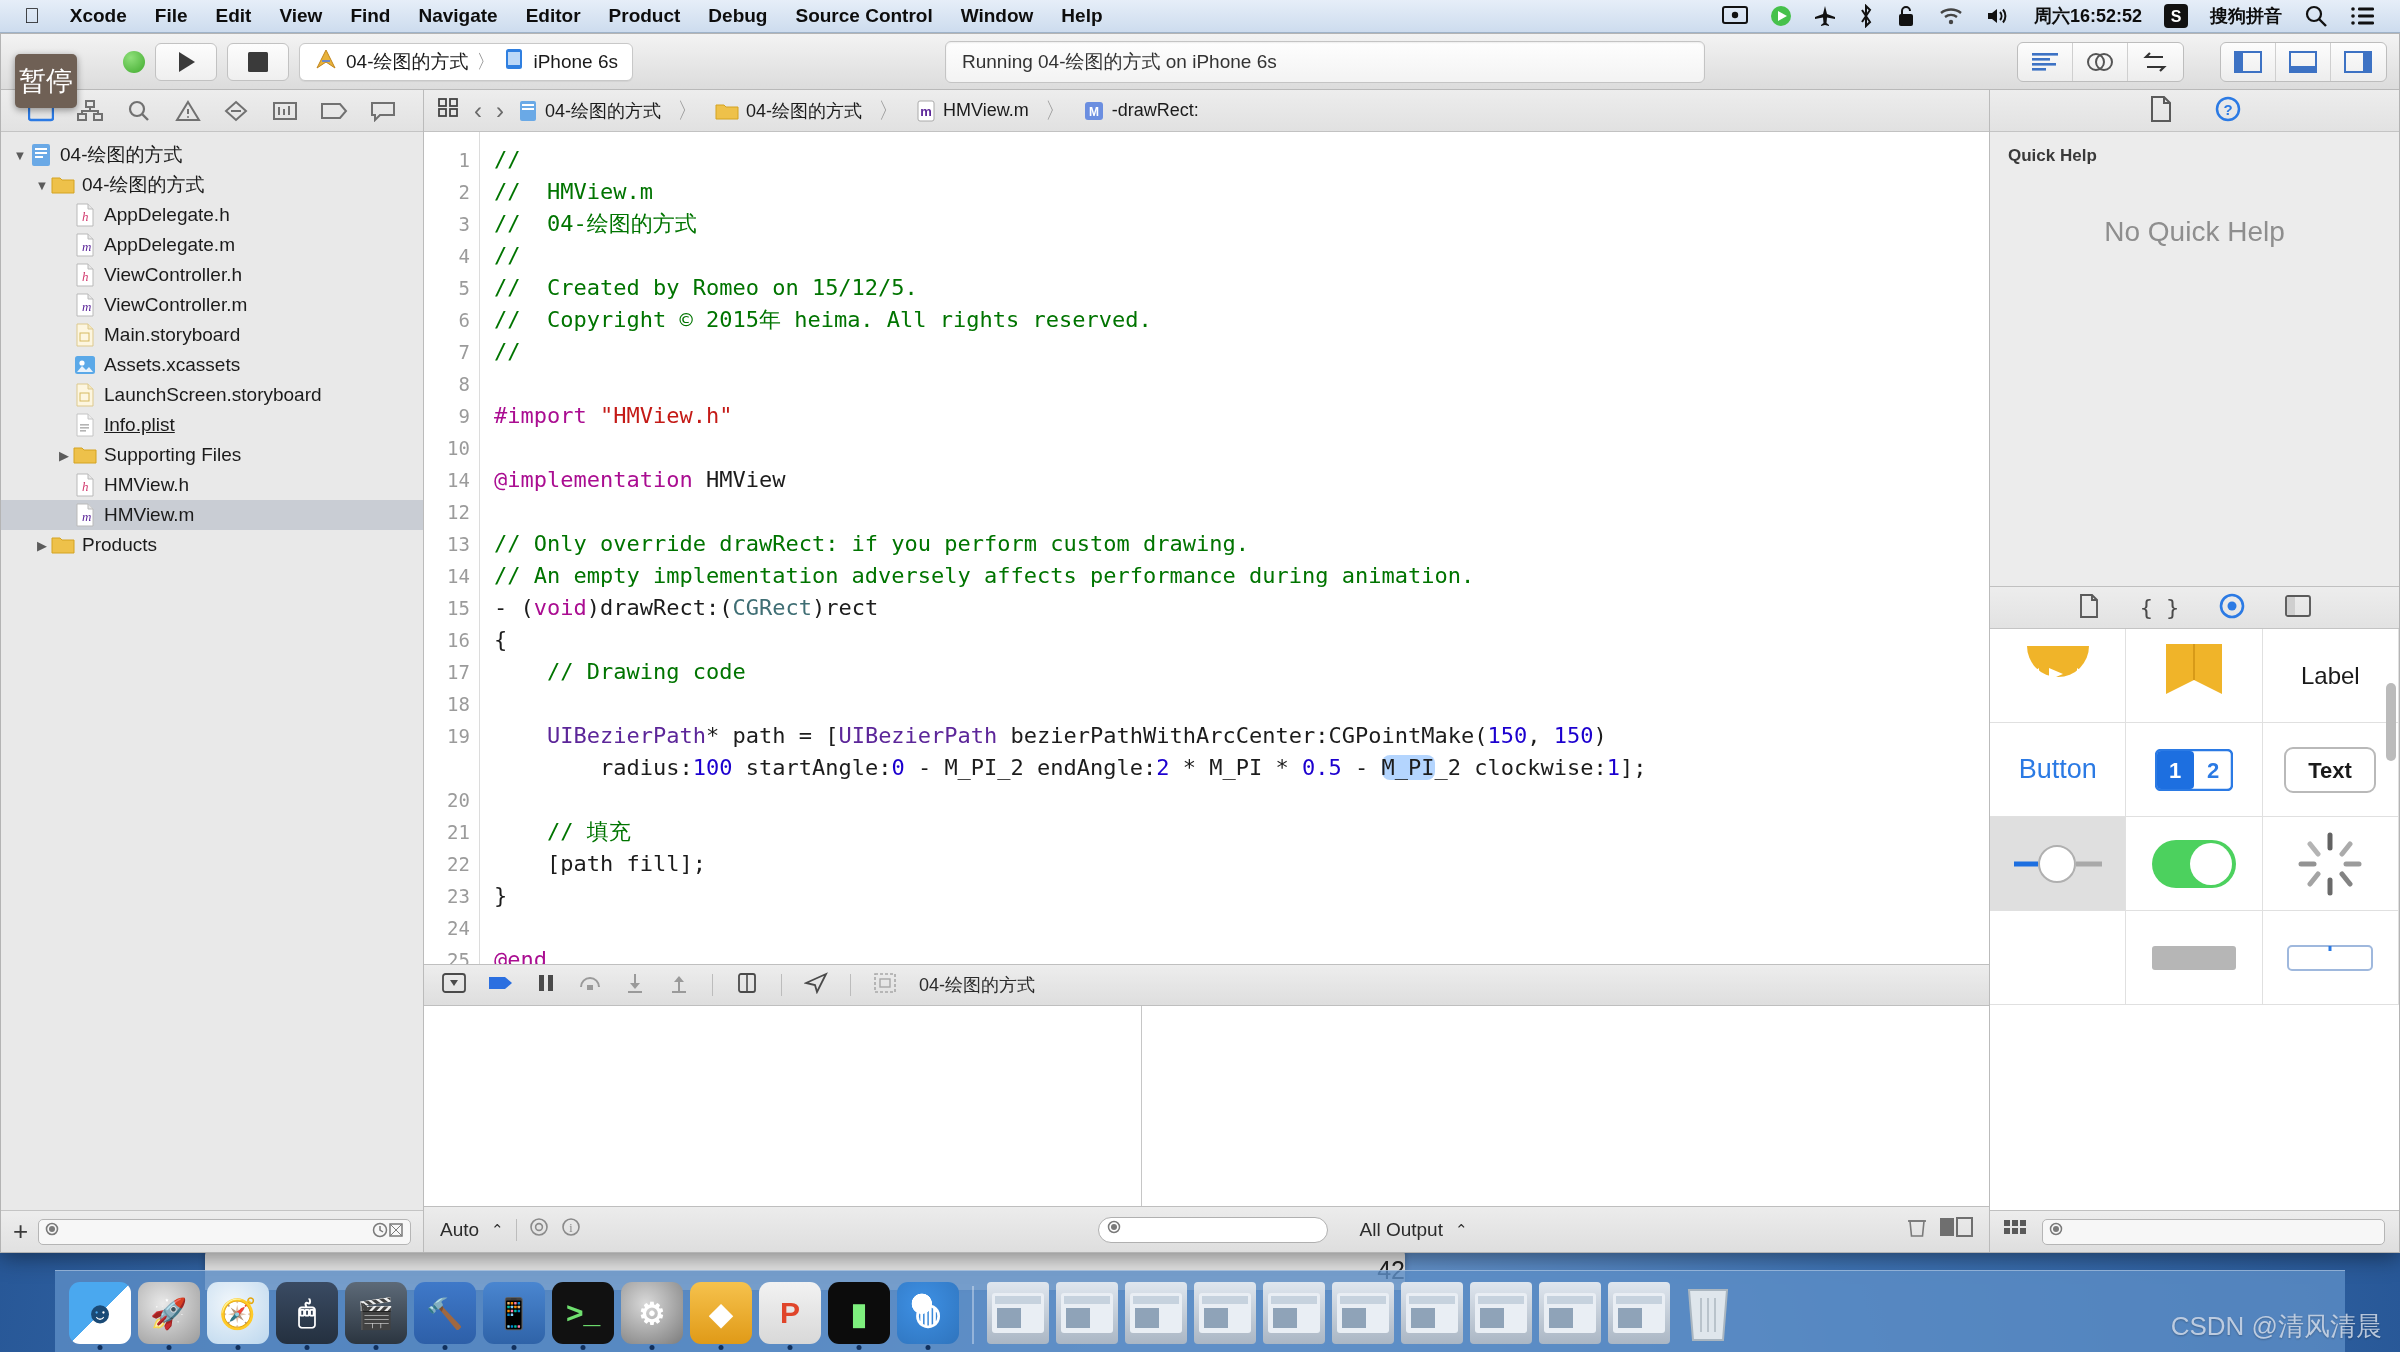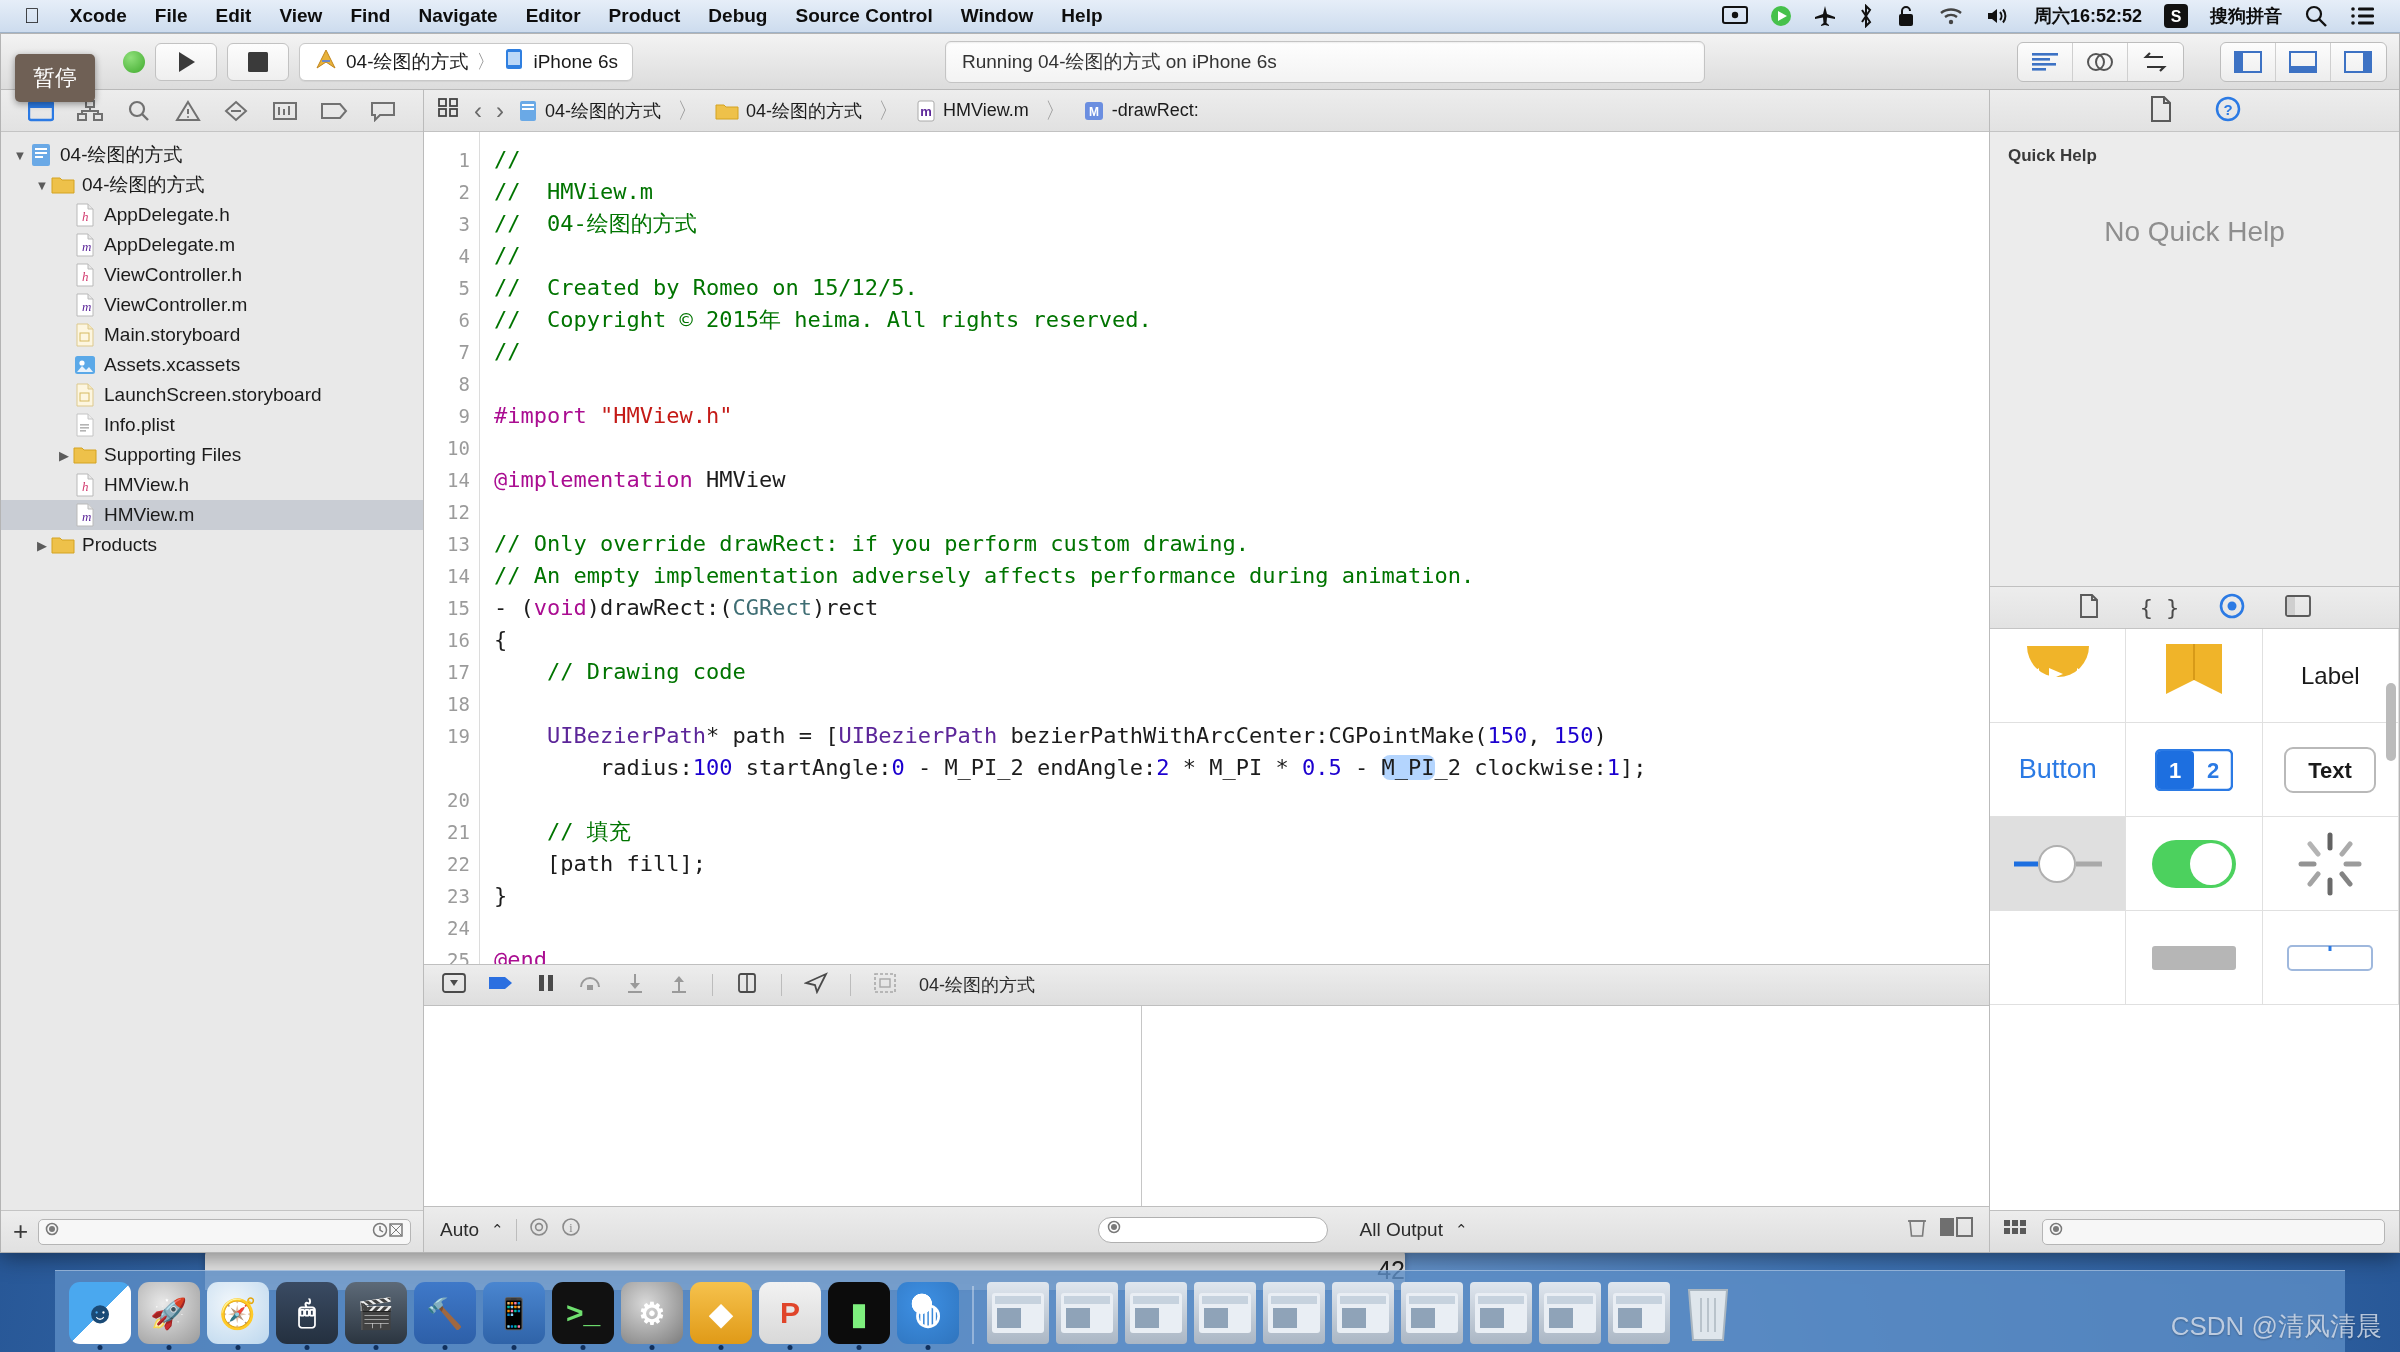--- a/index.html
+++ b/index.html
@@ -77,22 +77,22 @@
     display:flex;align-items:center;padding:0 16px;font-size:19px;color:#333;
   }
   .seg-group{ display:flex; border:1px solid #bdbdbd; border-radius:6px; overflow:hidden;
     background:linear-gradient(#fdfdfd,#ededed); }
   .seg-group .seg{ width:55px;height:38px;display:flex;align-items:center;justify-content:center;
     border-right:1px solid #cfcfcf; }
   .seg-group .seg:last-child{border-right:none;}
   
   #tooltip-pause {
     position:absolute; left:14px; top:20px;
-    background:#6f6055; color:#fff; font-size:22px;
-    padding:9px 18px; border-radius:5px; z-index:60;
+    background:#6f6055; color:#fff; font-size:27px;
+    padding:9px 4px; border-radius:5px; z-index:60;
     box-shadow:0 2px 7px rgba(0,0,0,.4);
   }
   
   #wbody { flex:1; display:flex; min-height:0; }
   
   #navigator { width:423px; min-width:423px; background:#e9e9e9; border-right:1px solid #bbb;
     display:flex;flex-direction:column; }
   #nav-tabs { height:42px; display:flex; align-items:center; justify-content:space-around;
     padding:0 16px; border-bottom:1px solid #c4c4c4;
     background:linear-gradient(#ededed,#e2e2e2); }
@@ -505,21 +505,21 @@
             <span class="tw"></span>
             <span class="ficon">
               <svg width="20" height="24" viewBox="0 0 20 24">
                 <path d="M2 1 h11 l5 5 v17 H2 Z" fill="#fdf6e0" stroke="#ddc98d"></path>
                 <path d="M13 1 v5 h5" fill="#f3e7bf" stroke="#ddc98d"></path>
                 <rect x="5" y="10" width="9" height="8" fill="none" stroke="#d6b960"></rect>
               </svg>
             </span>
             <span>LaunchScreen.storyboard</span>
           </div>
-          <div class="tr" style="padding-left: 54px;">
+          <div class="tr" style="padding-left: 54px; text-decoration: underline;">
             <span class="tw"></span>
             <span class="ficon">
               <svg width="20" height="24" viewBox="0 0 20 24">
                 <path d="M2 1 h11 l5 5 v17 H2 Z" fill="#fff" stroke="#c4c4c4"></path>
                 <path d="M13 1 v5 h5" fill="#ececec" stroke="#c4c4c4"></path>
                 <g fill="#b4b4b4">
                   <rect x="5" y="11" width="9" height="1.6"></rect>
                   <rect x="5" y="14" width="9" height="1.6"></rect>
                   <rect x="5" y="17" width="6" height="1.6"></rect>
                 </g>

